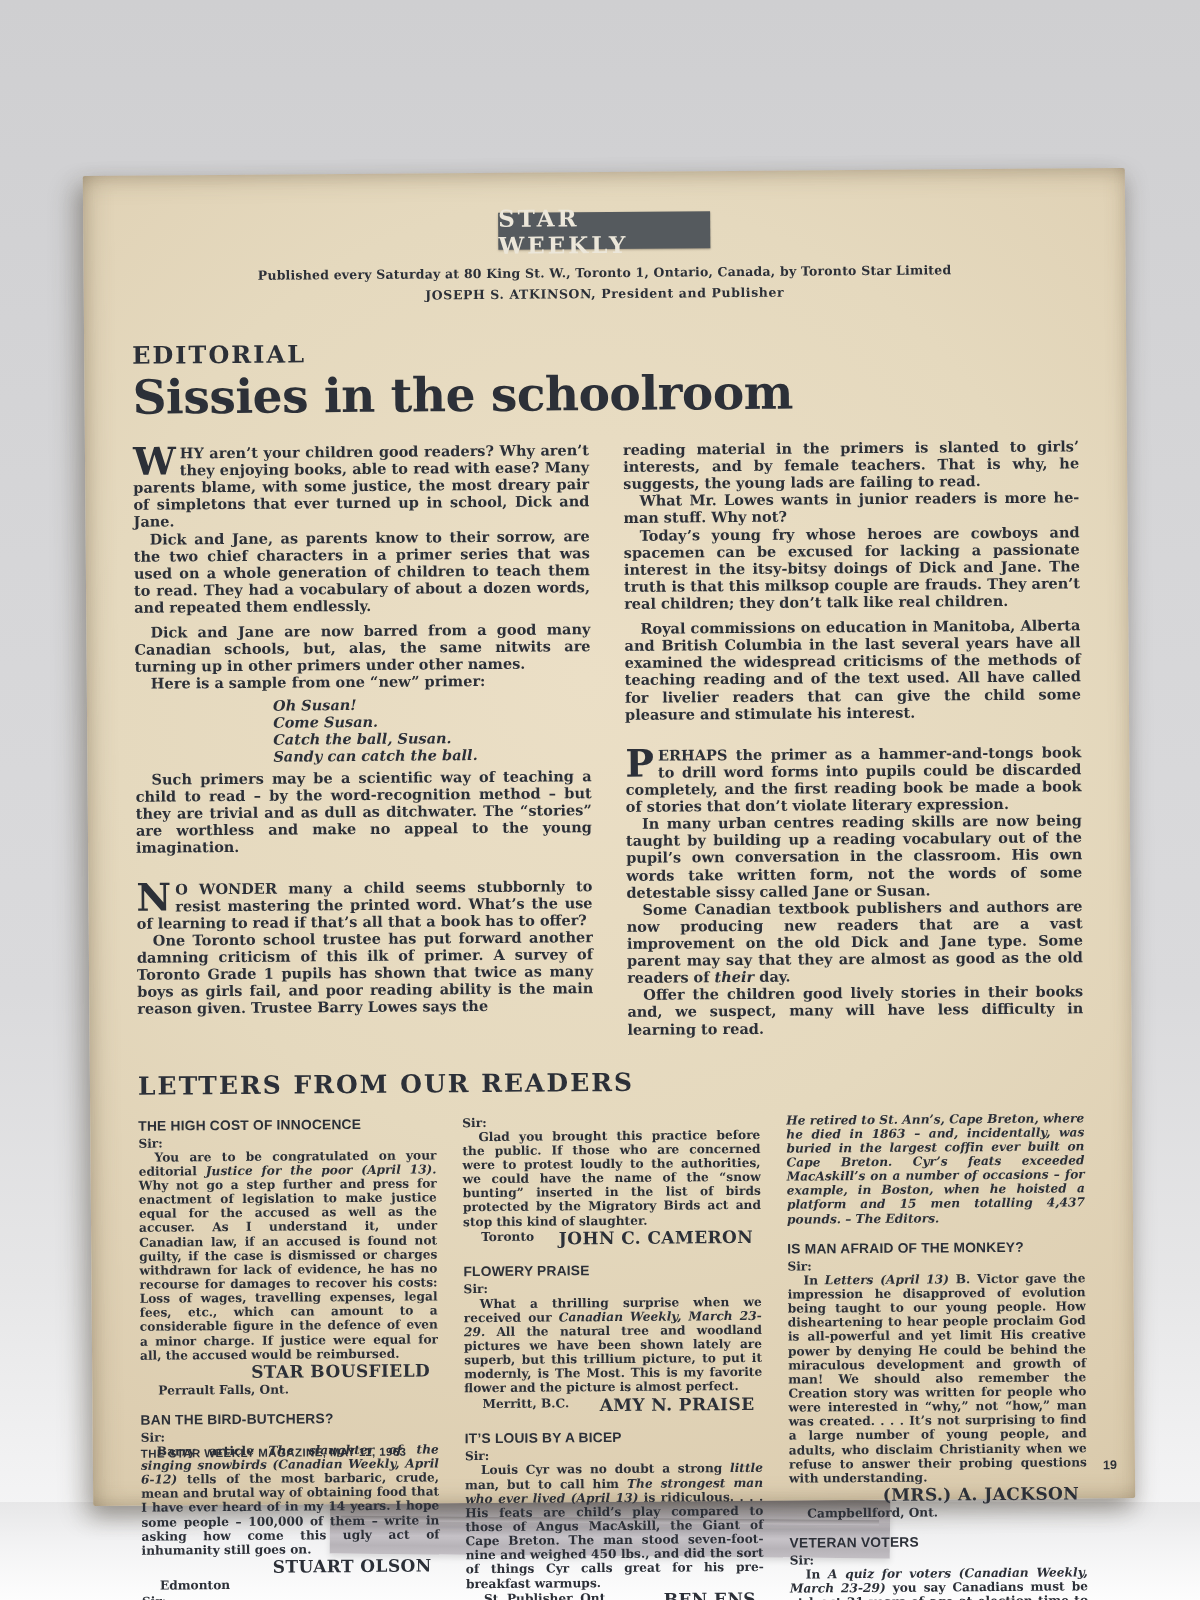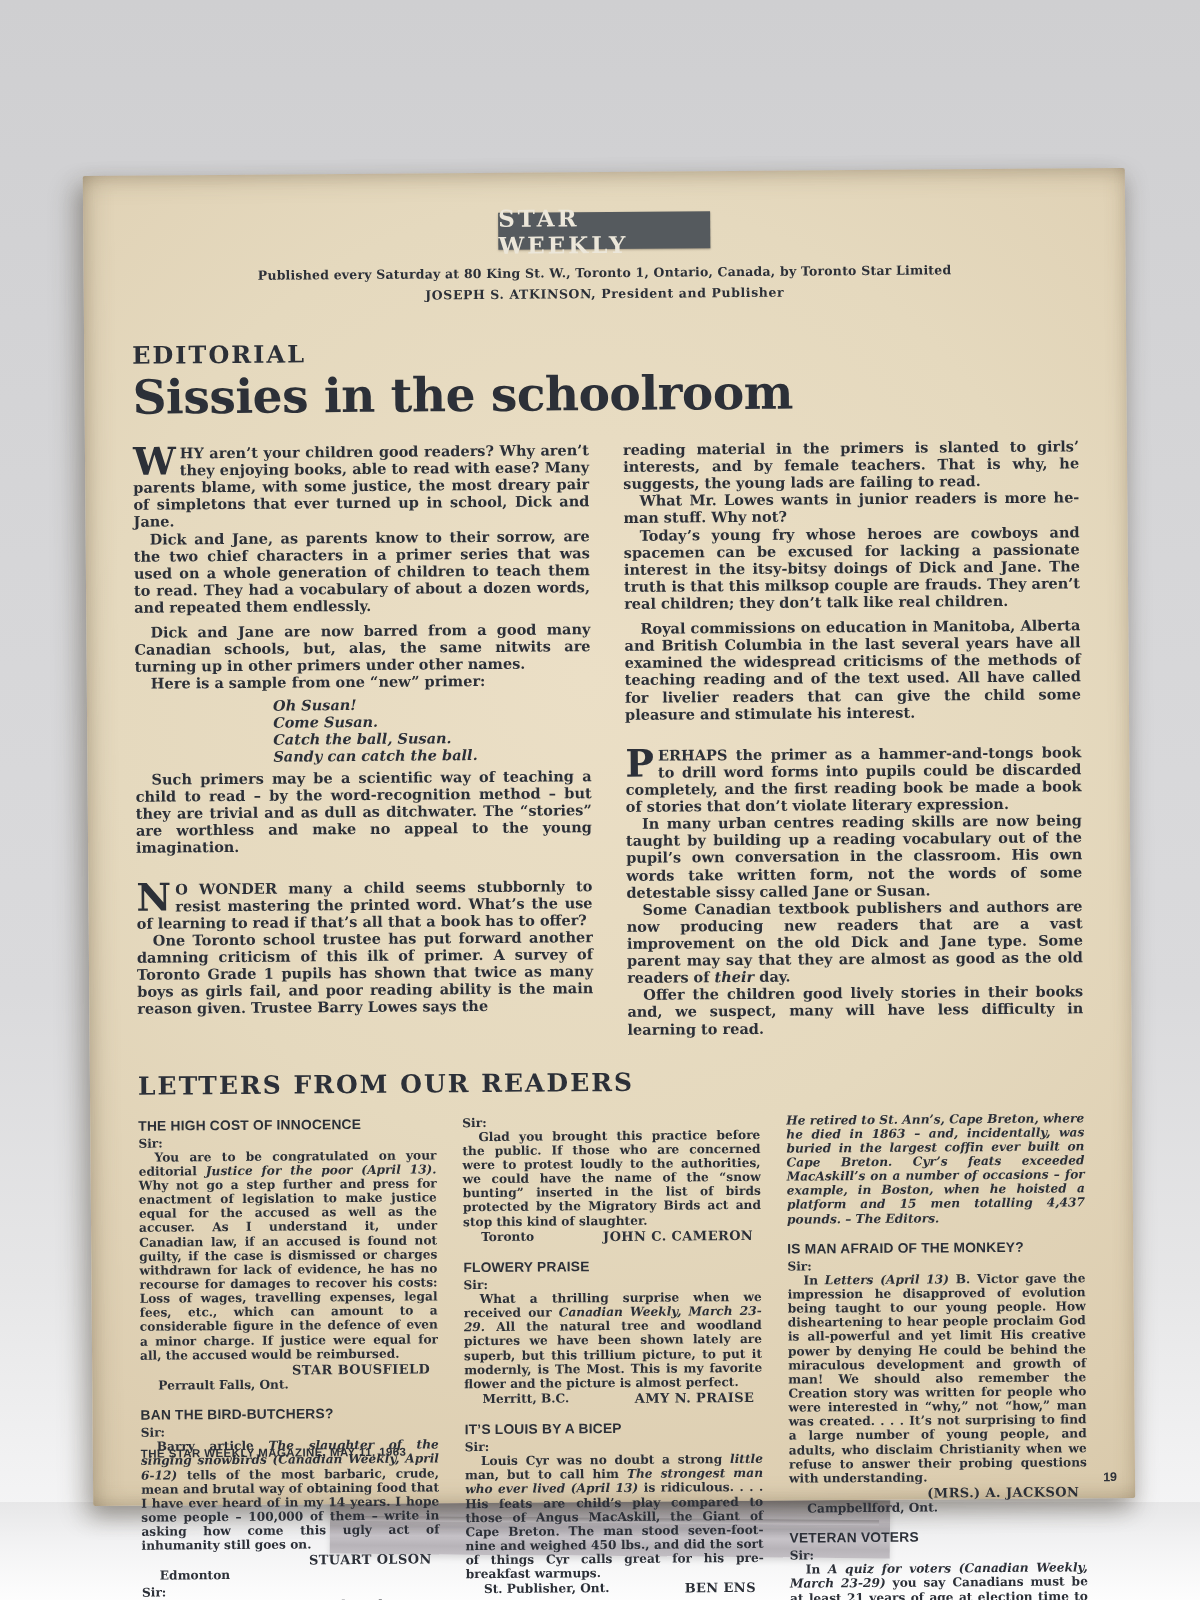--- a/index.html
+++ b/index.html
@@ -55,28 +55,28 @@
   .poem-line{line-height:1.18;}
 
   .letters-heading{font-size:25px;font-weight:bold;letter-spacing:2px;margin-top:30px;}
   .lt-cols{display:flex;gap:26px;margin-top:18px;}
   .lt-col{flex:1;min-width:0;text-align:justify;font-size:12.2px;line-height:1.16;font-weight:bold;}
   .letter-header{font-family:"Liberation Sans",sans-serif;font-weight:bold;font-size:13.8px;letter-spacing:0.2px;margin-top:15px;text-align:left;}
   .lt-col > :first-child{margin-top:0;}
   .letter-sir{margin-top:2px;text-align:left;}
   .sig-row{display:flex;justify-content:space-between;margin-top:1px;}
   .sig-left{text-indent:18px;}
-  .sig-right{letter-spacing:0.4px;margin-right:8px;font-size:13px;}
+  .sig-right{letter-spacing:0.4px;margin-right:8px;font-size:17px;}
   .letter-place-line{text-indent:18px;text-align:left;}
   .editors-note{margin:8px 0 0 0;font-style:italic;text-indent:0;}
   .editors-note.first{margin-top:0;}
 
   .footer-mag{position:absolute;left:48px;bottom:46px;font-family:"Liberation Sans",sans-serif;
     font-weight:bold;font-size:11.5px;letter-spacing:0.4px;}
-  .footer-page{position:absolute;right:18px;bottom:14px;font-family:"Liberation Sans",sans-serif;
+  .footer-page{position:absolute;right:18px;bottom:26px;font-family:"Liberation Sans",sans-serif;
     font-weight:bold;font-size:12.5px;}
 </style>
 </head>
 <body>
 
 <div class="scene">
 
   <div class="base-strip"></div>
   <div class="stand">
     <div class="stand-groove"></div>

